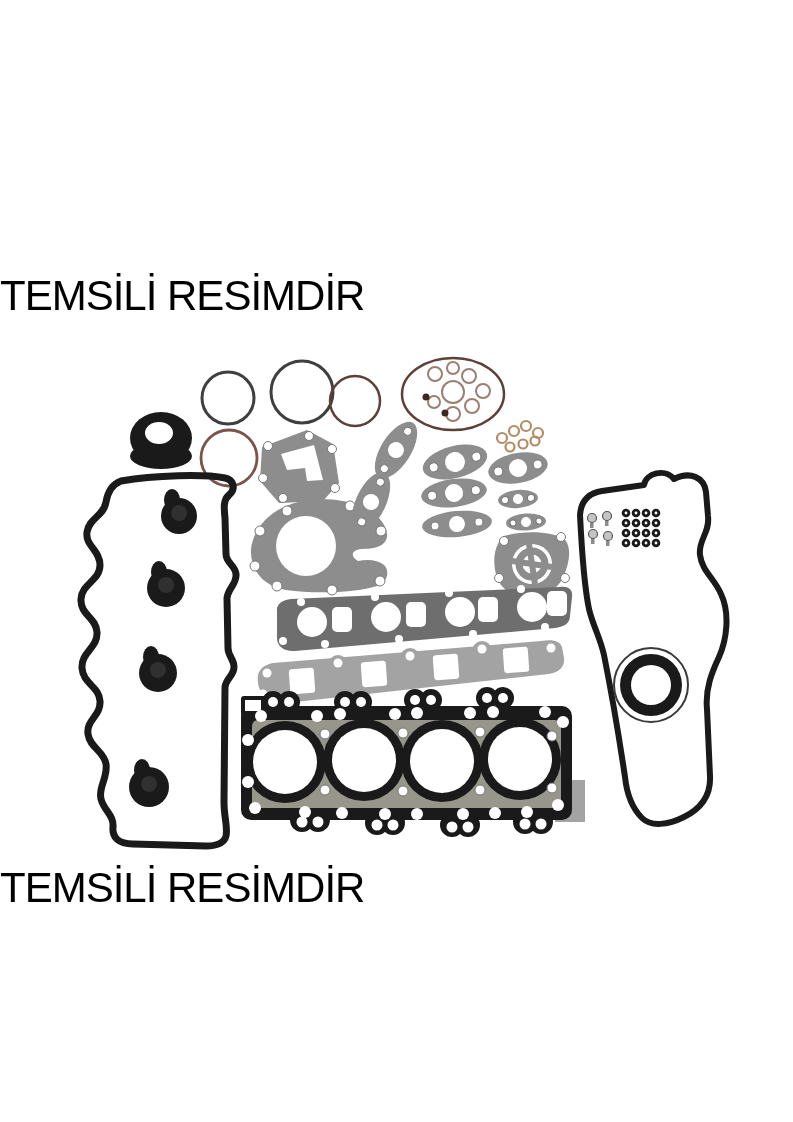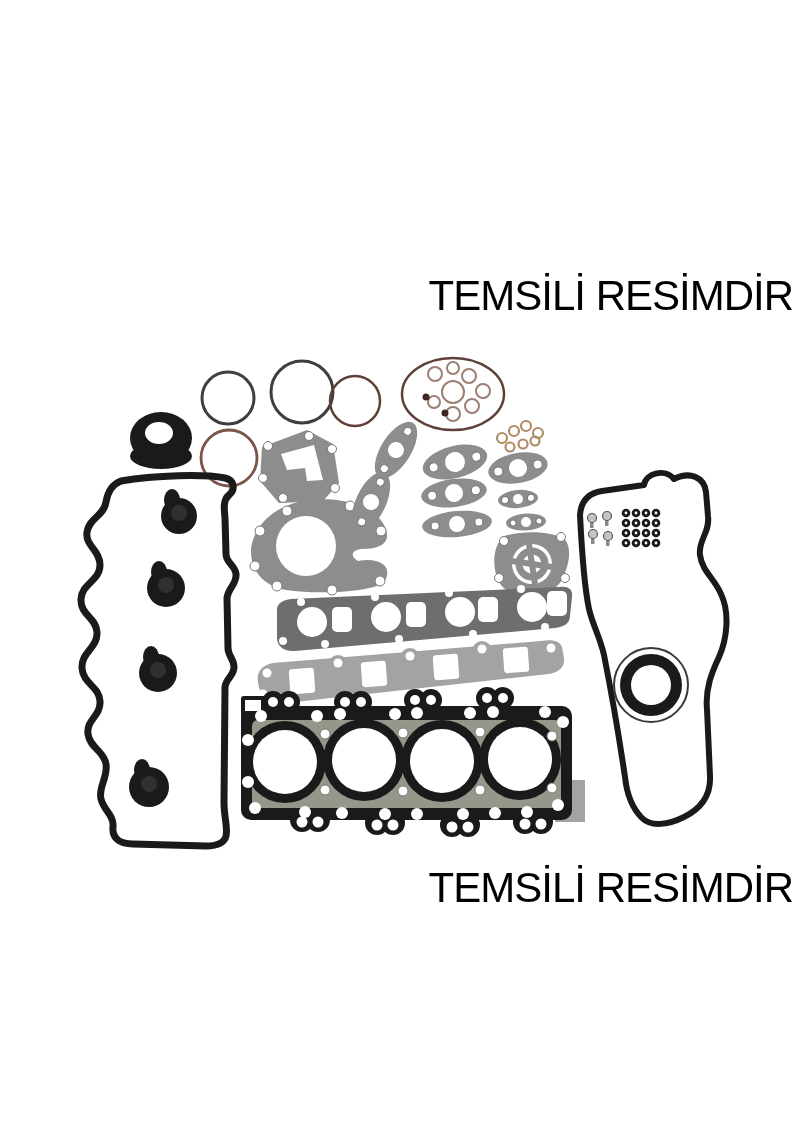--- a/index.html
+++ b/index.html
@@ -3,21 +3,21 @@
 <meta charset="utf-8">
 <style>
   html,body{margin:0;padding:0;}
   body{
     width:793px;height:1122px;position:relative;overflow:hidden;
     background:#ffffff;
     font-family:"Liberation Sans", sans-serif;
   }
   .caption{
     position:absolute;left:0;width:100%;
-    text-align:right;
+    text-align:left;
     font-size:42px;font-weight:400;letter-spacing:-1px;
     color:#000000;white-space:nowrap;
   }
   .caption-top{top:272px;}
   .caption-bottom{top:864px;}
   .photo{
     position:absolute;left:55px;top:350px;width:690px;height:500px;
   }
   
   .fill-rubber{fill:var(--rubber-black,#1a1a1a);}

